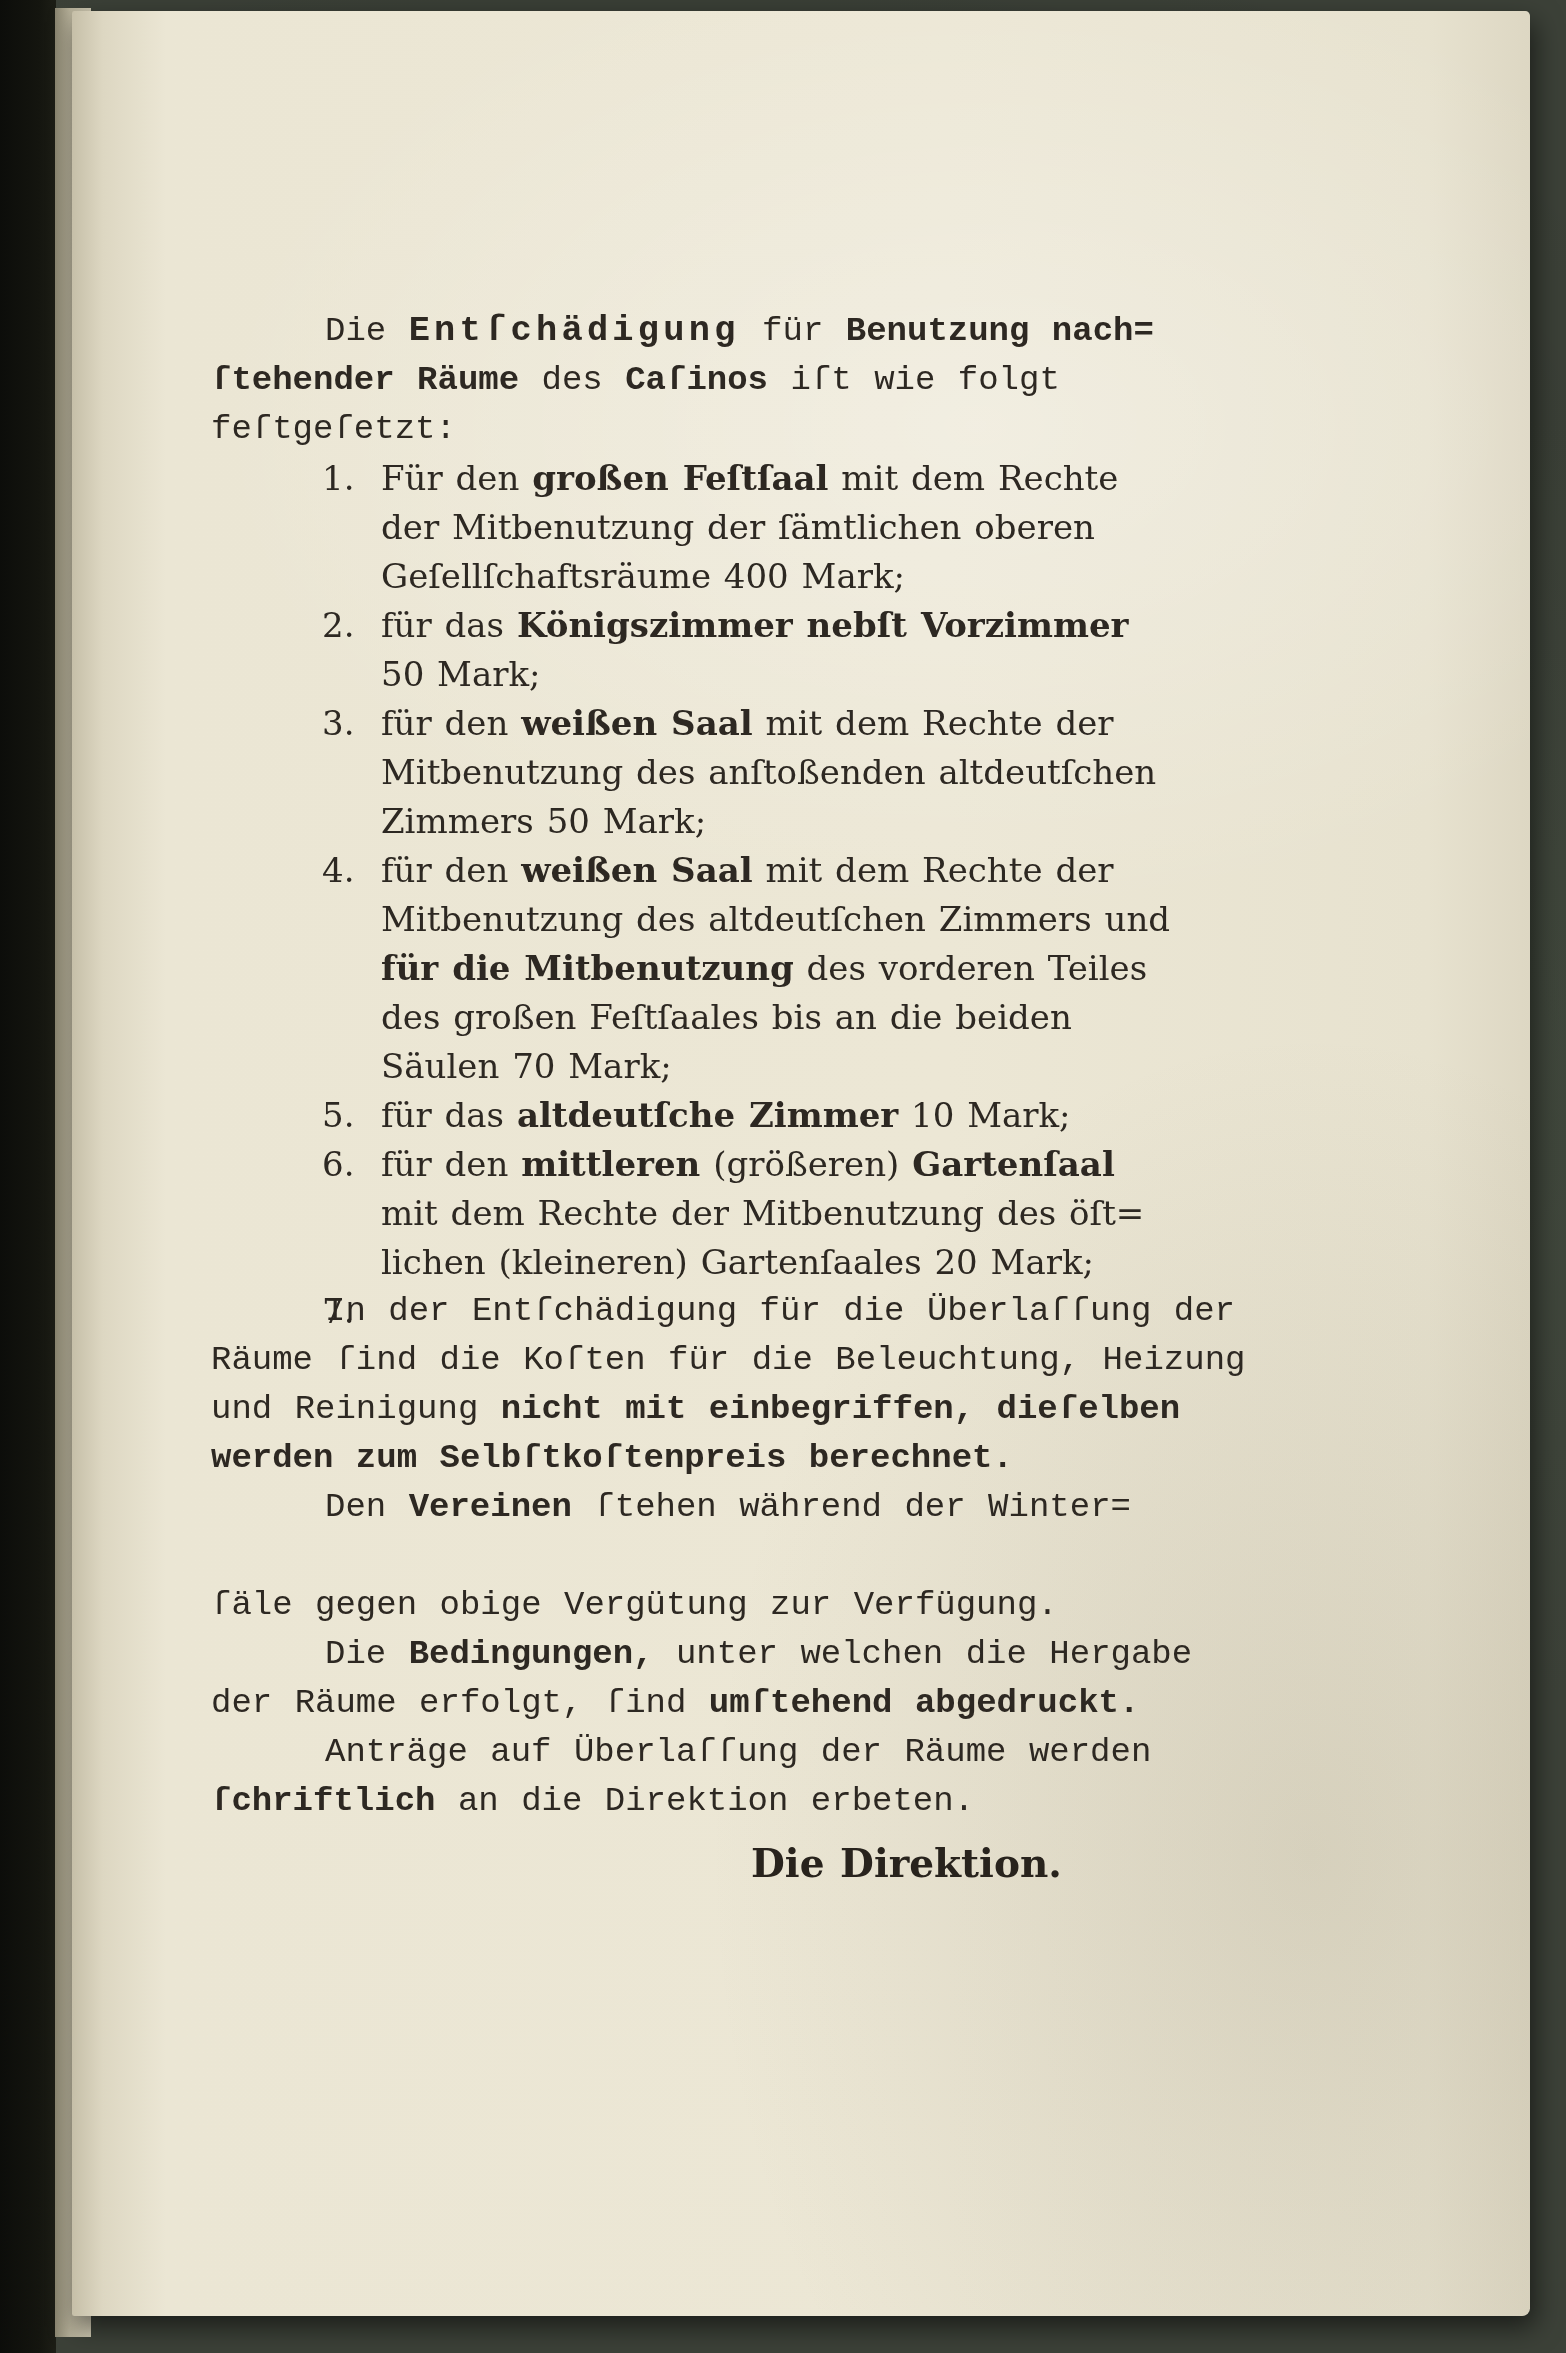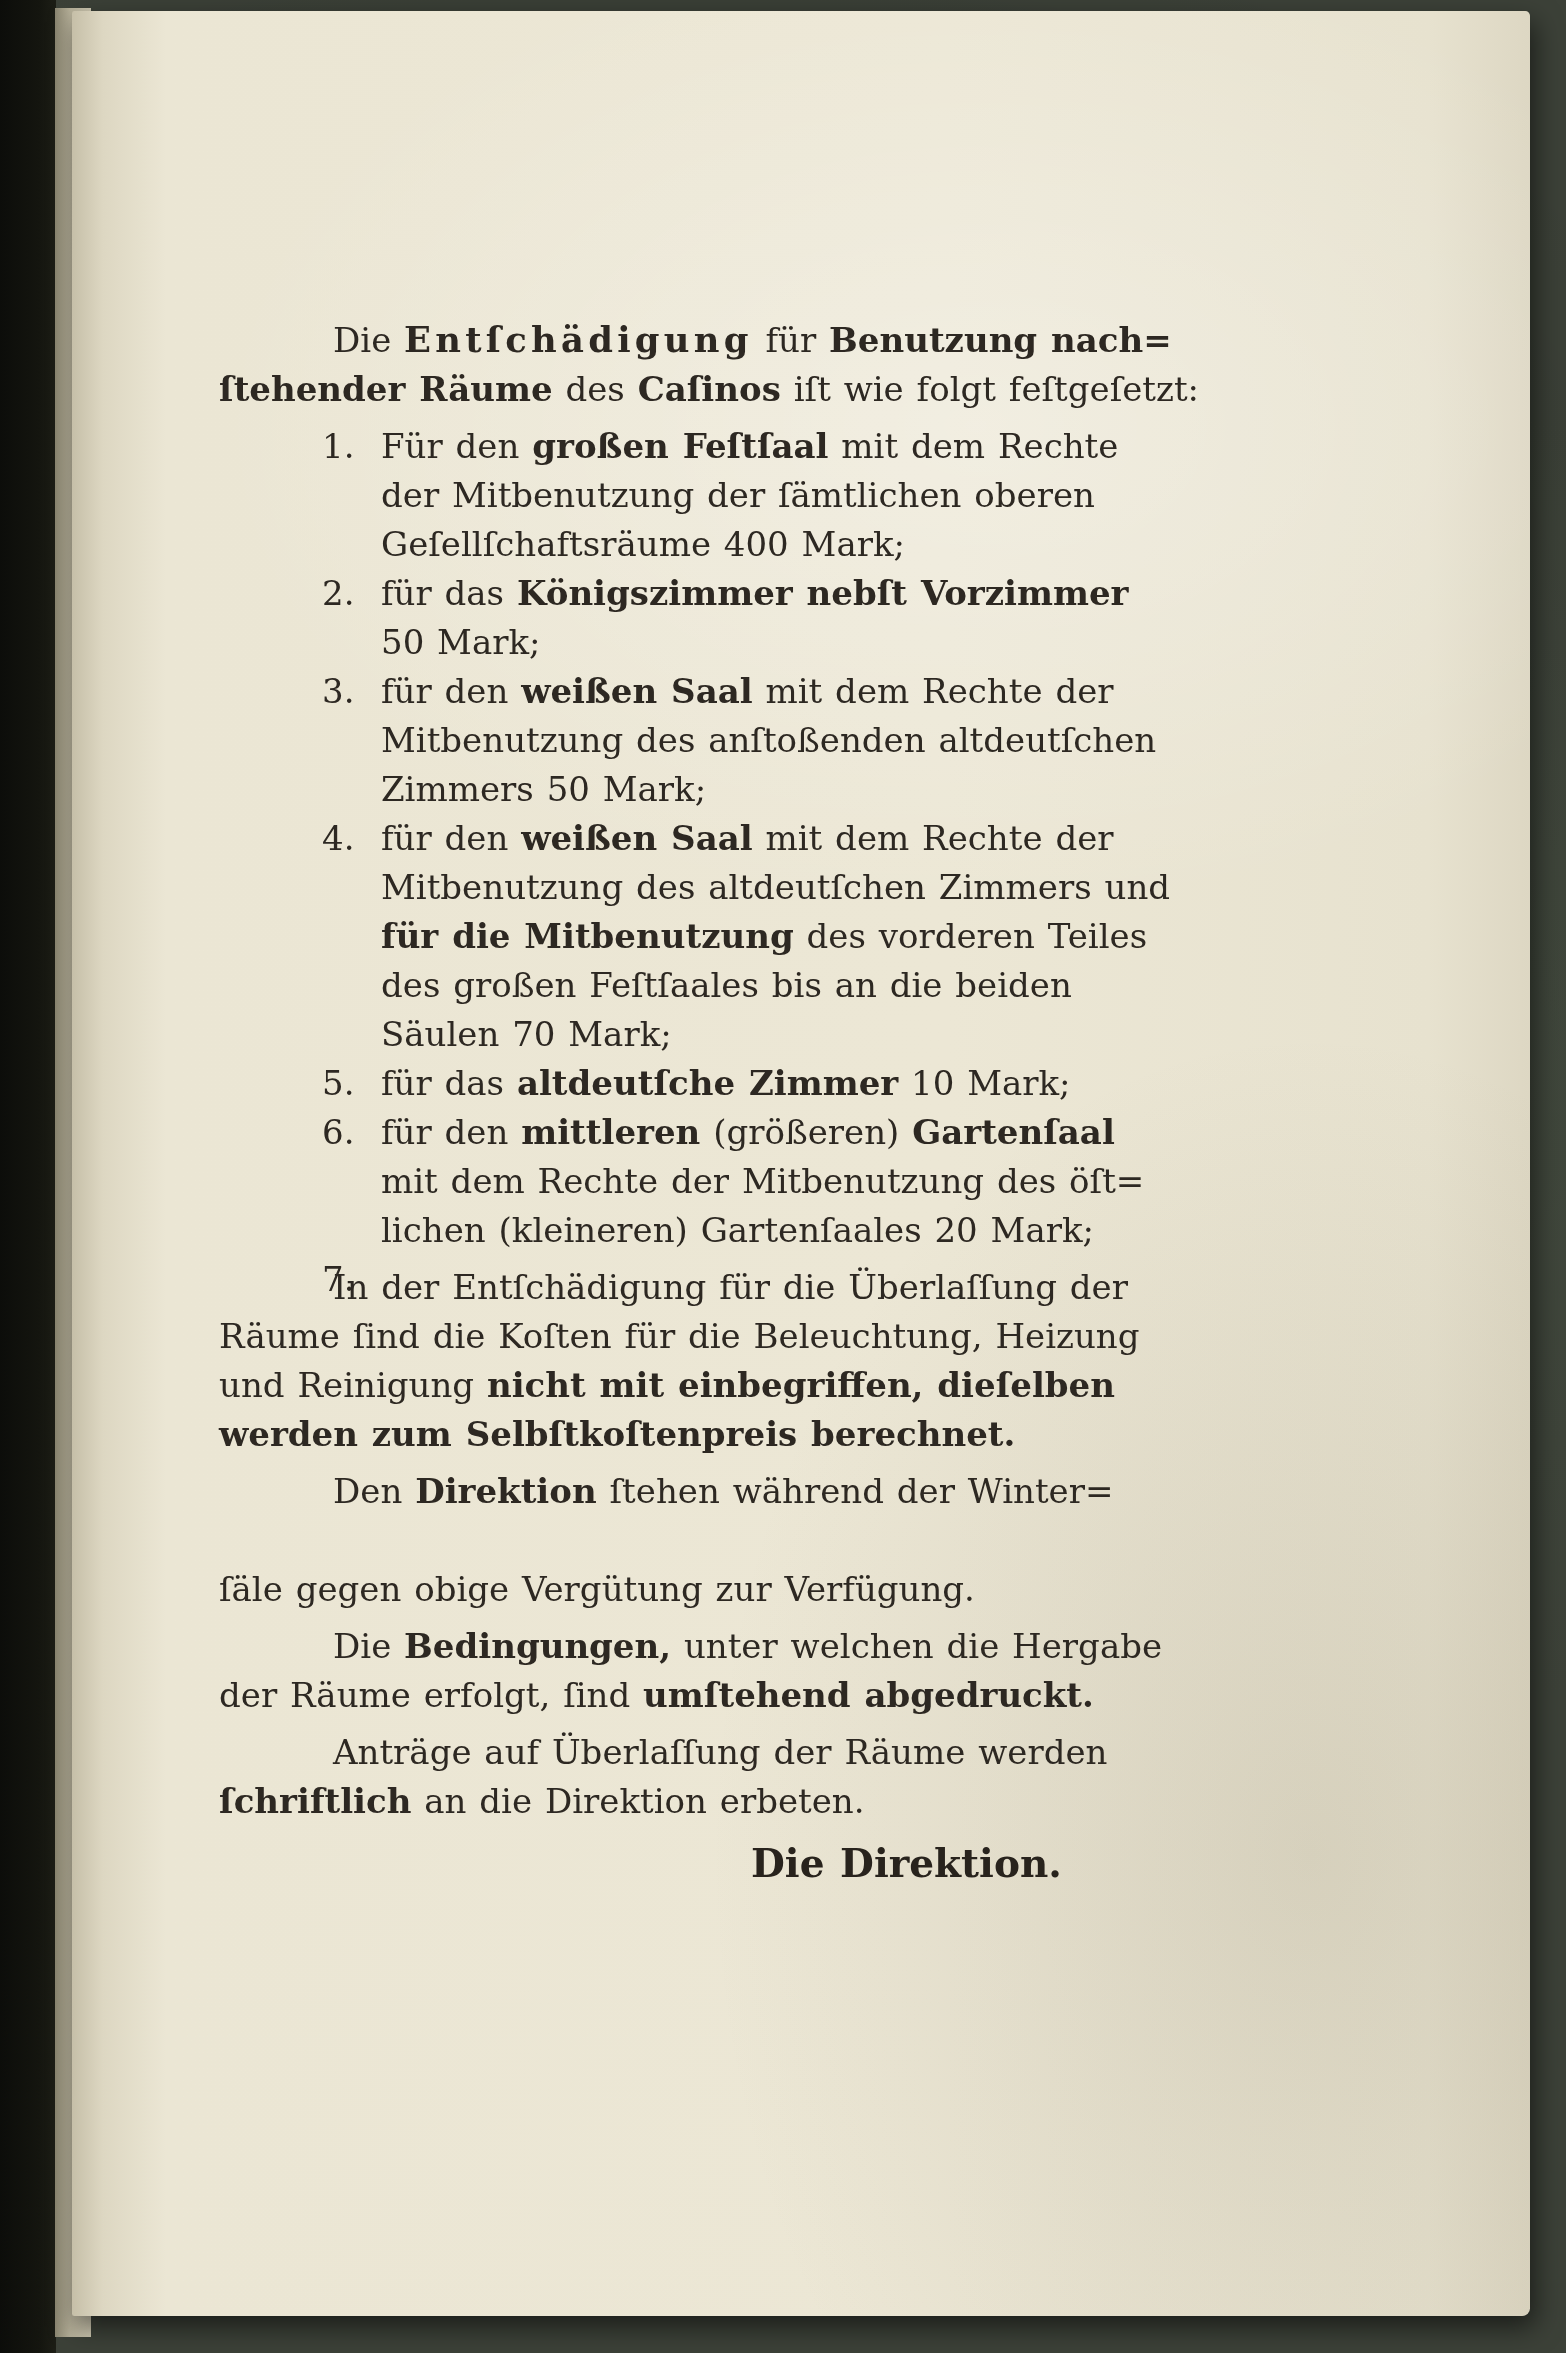--- a/index.html
+++ b/index.html
@@ -35,21 +35,21 @@
     box-shadow:4.7px 11px 27px rgba(0,0,0,.55);
     border-radius:2.3px 4.7px 7.8px 2.3px;
   }
   .text-block{
     position:absolute;left:139px;top:296px;width:1071px;
     font-size:34px;line-height:49px;
     color:#2d2822;
     text-align:left;
     word-spacing:.06em;
   }
-  .para{margin:8px;text-indent:114px;}
+  .para{margin:0;text-indent:114px;font-family:Liberation Mono, monospace;}
   .b{font-weight:bold;}
   .sp{letter-spacing:.12em;font-size:1.04em;}
   .fee-list{margin:0;}
   .li{position:relative;padding-left:170px;text-indent:0;}
   .li .num{position:absolute;left:111px;top:0;}
   .sig{
     margin:7.8px 0 0 0;
     padding-left:540px;
     font-size:39px;line-height:58px;
     font-weight:bold;
@@ -93,21 +93,21 @@
       <div class="li">
         <span class="num">6.</span>
         <span class="li-text"><span>für den </span><span class="b">mittleren</span><span> (größeren) </span><span class="b">Gartenſaal</span><br><span>mit dem Rechte der Mitbenutzung des öſt=</span><br><span>lichen (kleineren) Gartenſaales 20 Mark;</span></span>
       </div>
       <div class="li">
         <span class="num">7.</span>
       </div>
     </div>
 
     <p class="para"><span>In der Entſchädigung für die Überlaſſung der</span><br><span>Räume ſind die Koſten für die Beleuchtung, Heizung</span><br><span>und Reinigung </span><span class="b">nicht mit einbegriffen, dieſelben</span><br><span class="b">werden zum Selbſtkoſtenpreis berechnet.</span></p>
-    <p class="para"><span>Den </span><span class="b">Direktion</span><span> ſtehen während der Winter=</span><br><br><span>ſäle gegen obige Vergütung zur Verfügung.</span></p>
+    <p class="para"><span>Den </span><span class="b">Vereinen</span><span> ſtehen während der Winter=</span><br><br><span>ſäle gegen obige Vergütung zur Verfügung.</span></p>
     <p class="para"><span>Die </span><span class="b">Bedingungen,</span><span> unter welchen die Hergabe</span><br><span>der Räume erfolgt, ſind </span><span class="b">umſtehend abgedruckt.</span></p>
     <p class="para"><span>Anträge auf Überlaſſung der Räume werden</span><br><span class="b">ſchriftlich</span><span> an die Direktion erbeten.</span></p>
 
     <p class="sig"><span class="b">Die Direktion.</span></p>
 
   </div>
 </div>
 
 
 </body></html>

